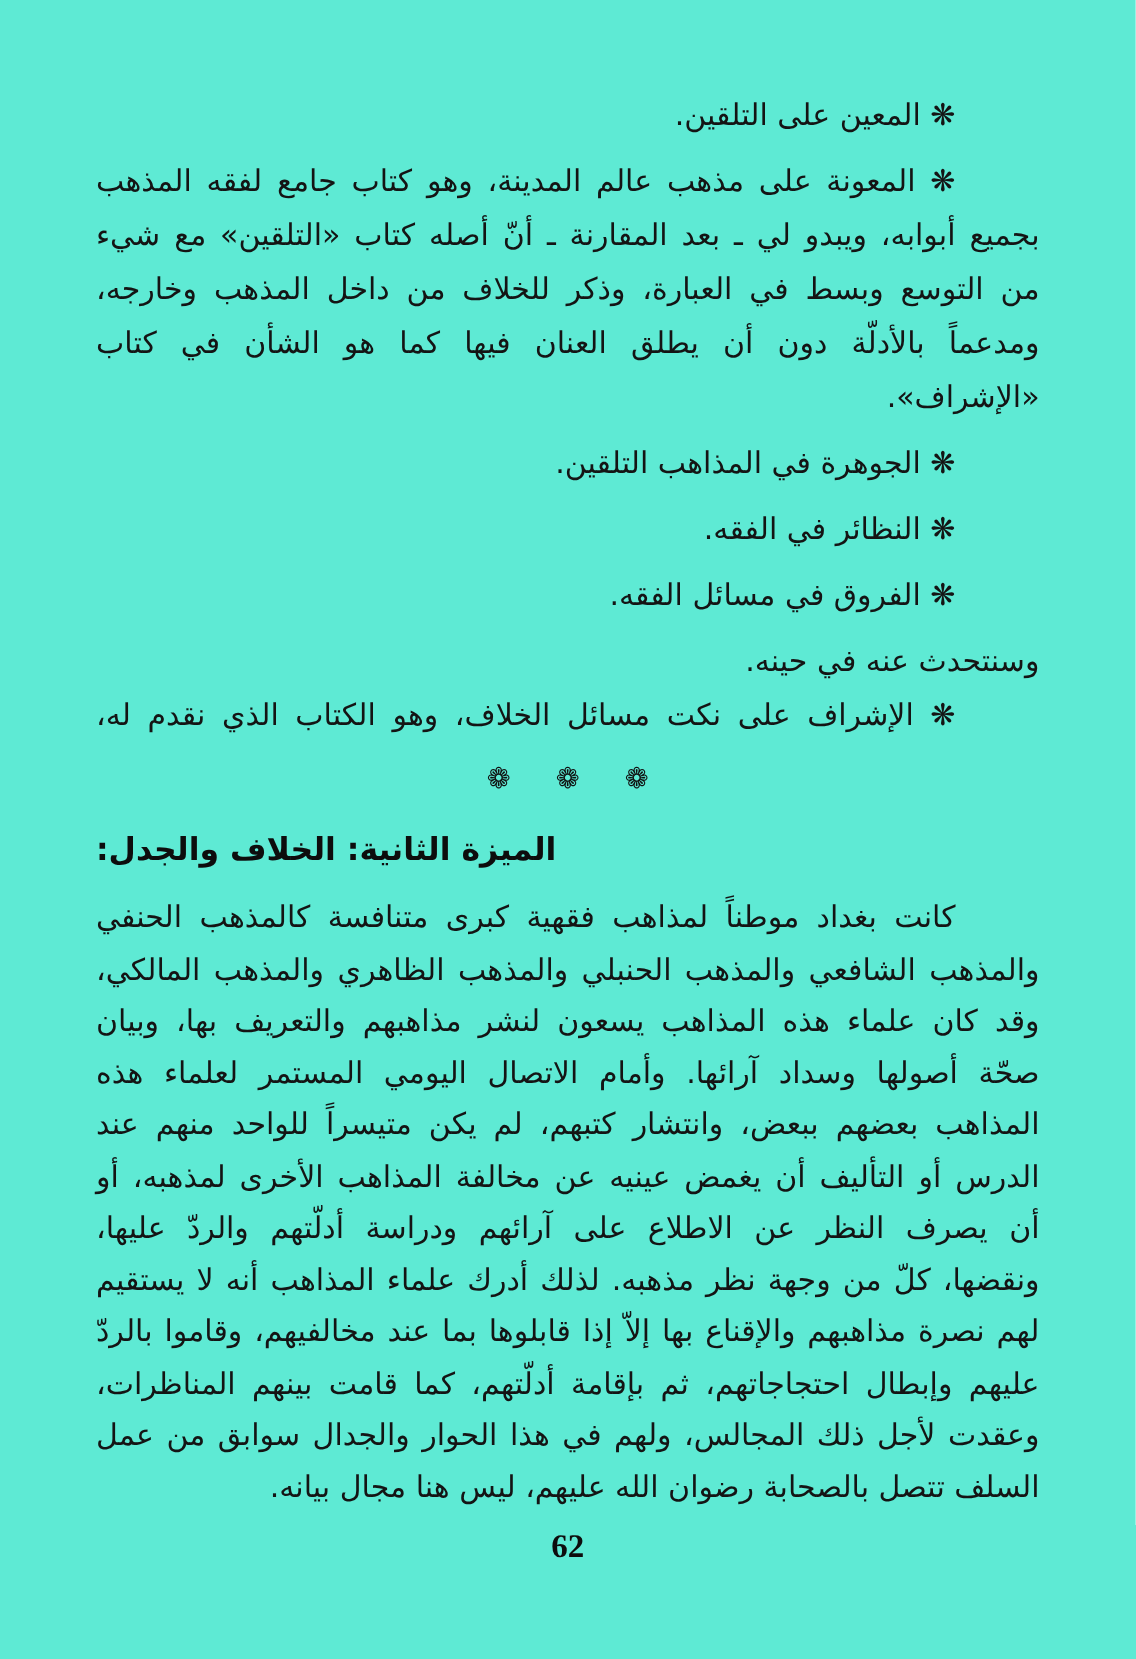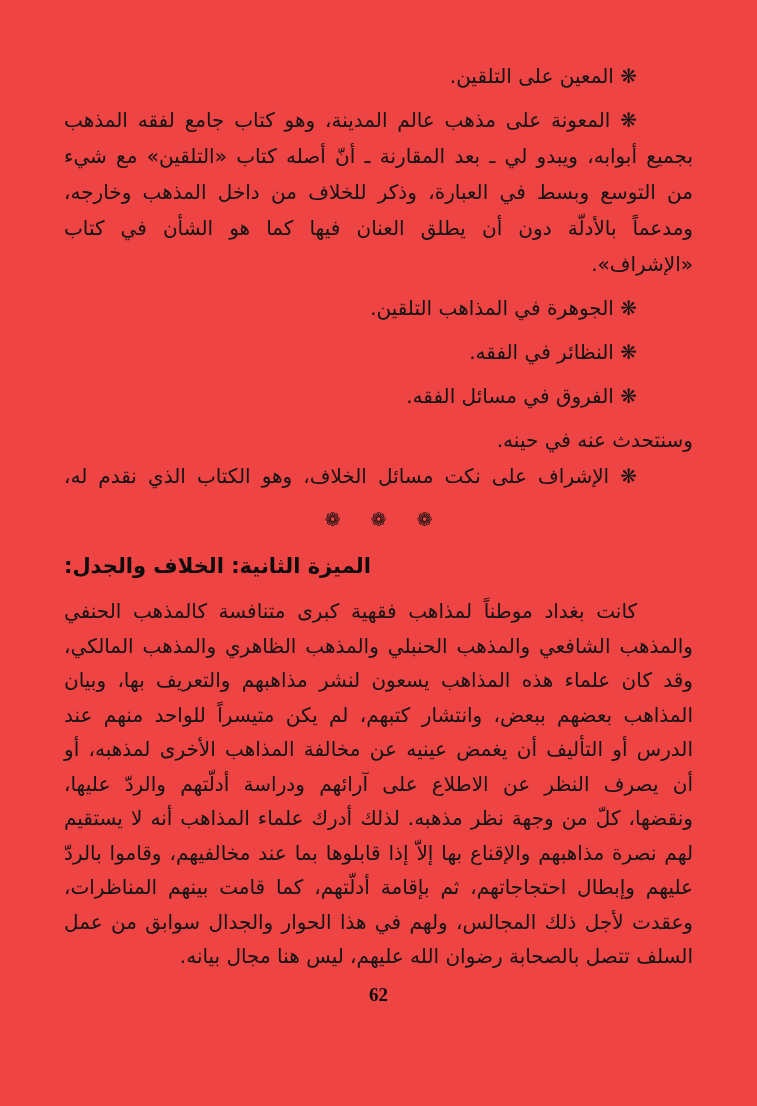--- a/index.html
+++ b/index.html
@@ -13,21 +13,21 @@
     overflow: hidden;
     font-family: "DejaVu Sans", sans-serif;
     color: #141414;
   }
   .sheet {
     box-sizing: border-box;
     width: 757px;
     height: 1106px;
     padding: 58px 64px 0 64px;
     direction: rtl;
-    background: #ef4444;
+    background: #5eead4;
   }
   .line {
     font-size: 20px;
     line-height: 36px;
     text-align: right;
   }
   
   .just {
     text-align: justify;
     text-align-last: justify;
@@ -58,21 +58,21 @@
     margin-top: 10px;
   }
   .body-paragraph .line {
     line-height: 34.5px;
   }
   .page-number {
     margin-top: 10px;
     text-align: center;
     font-family: "Liberation Serif", serif;
     font-weight: bold;
-    font-size: 19px;
+    font-size: 22px;
     color: #0d0d0d;
   }
 </style>
 </head>
 <body>
 
 <div class="sheet">
 
   <div class="line start">❋ المعين على التلقين.</div>
 
@@ -96,20 +96,21 @@
   <div class="ornament-row">
     <span>❁ ❁ ❁</span>
   </div>
 
   <div class="heading">الميزة الثانية: الخلاف والجدل:</div>
 
   <div class="body-paragraph">
     <div class="line just start">كانت بغداد موطناً لمذاهب فقهية كبرى متنافسة كالمذهب الحنفي</div>
     <div class="line just">والمذهب الشافعي والمذهب الحنبلي والمذهب الظاهري والمذهب المالكي،</div>
     <div class="line just">وقد كان علماء هذه المذاهب يسعون لنشر مذاهبهم والتعريف بها، وبيان</div>
+    <div class="line just">صحّة أصولها وسداد آرائها. وأمام الاتصال اليومي المستمر لعلماء هذه</div>
     <div class="line just">المذاهب بعضهم ببعض، وانتشار كتبهم، لم يكن متيسراً للواحد منهم عند</div>
     <div class="line just">الدرس أو التأليف أن يغمض عينيه عن مخالفة المذاهب الأخرى لمذهبه، أو</div>
     <div class="line just">أن يصرف النظر عن الاطلاع على آرائهم ودراسة أدلّتهم والردّ عليها،</div>
     <div class="line just">ونقضها، كلّ من وجهة نظر مذهبه. لذلك أدرك علماء المذاهب أنه لا يستقيم</div>
     <div class="line just">لهم نصرة مذاهبهم والإقناع بها إلاّ إذا قابلوها بما عند مخالفيهم، وقاموا بالردّ</div>
     <div class="line just">عليهم وإبطال احتجاجاتهم، ثم بإقامة أدلّتهم، كما قامت بينهم المناظرات،</div>
     <div class="line just">وعقدت لأجل ذلك المجالس، ولهم في هذا الحوار والجدال سوابق من عمل</div>
     <div class="line">السلف تتصل بالصحابة رضوان الله عليهم، ليس هنا مجال بيانه.</div>
   </div>
 

